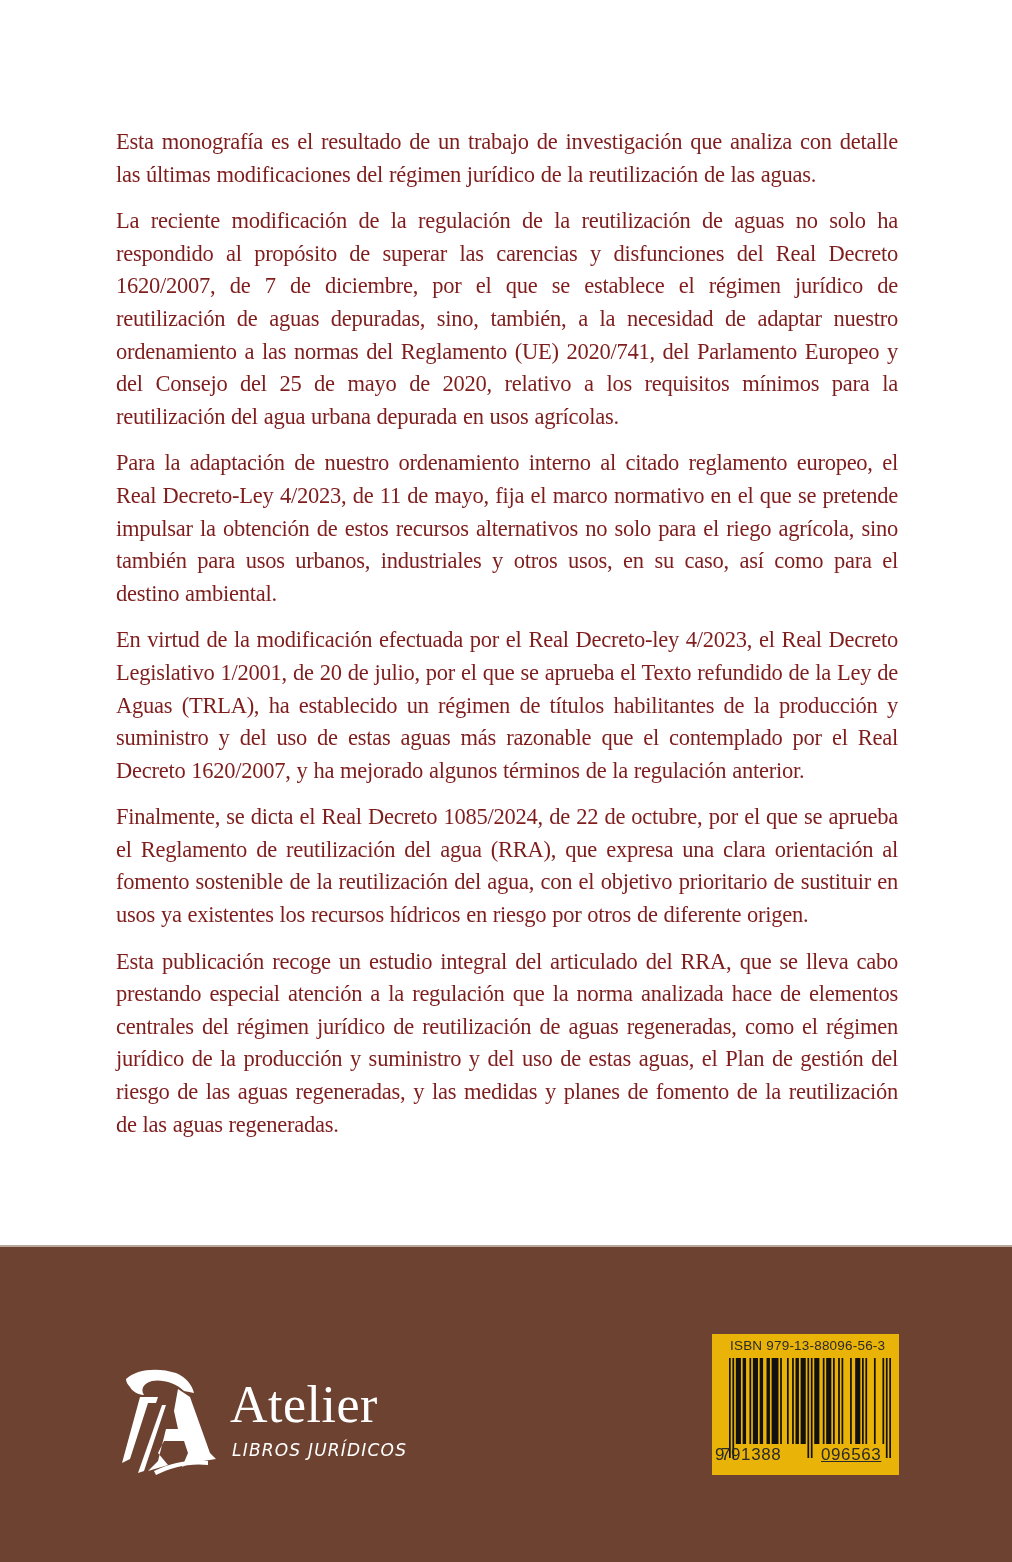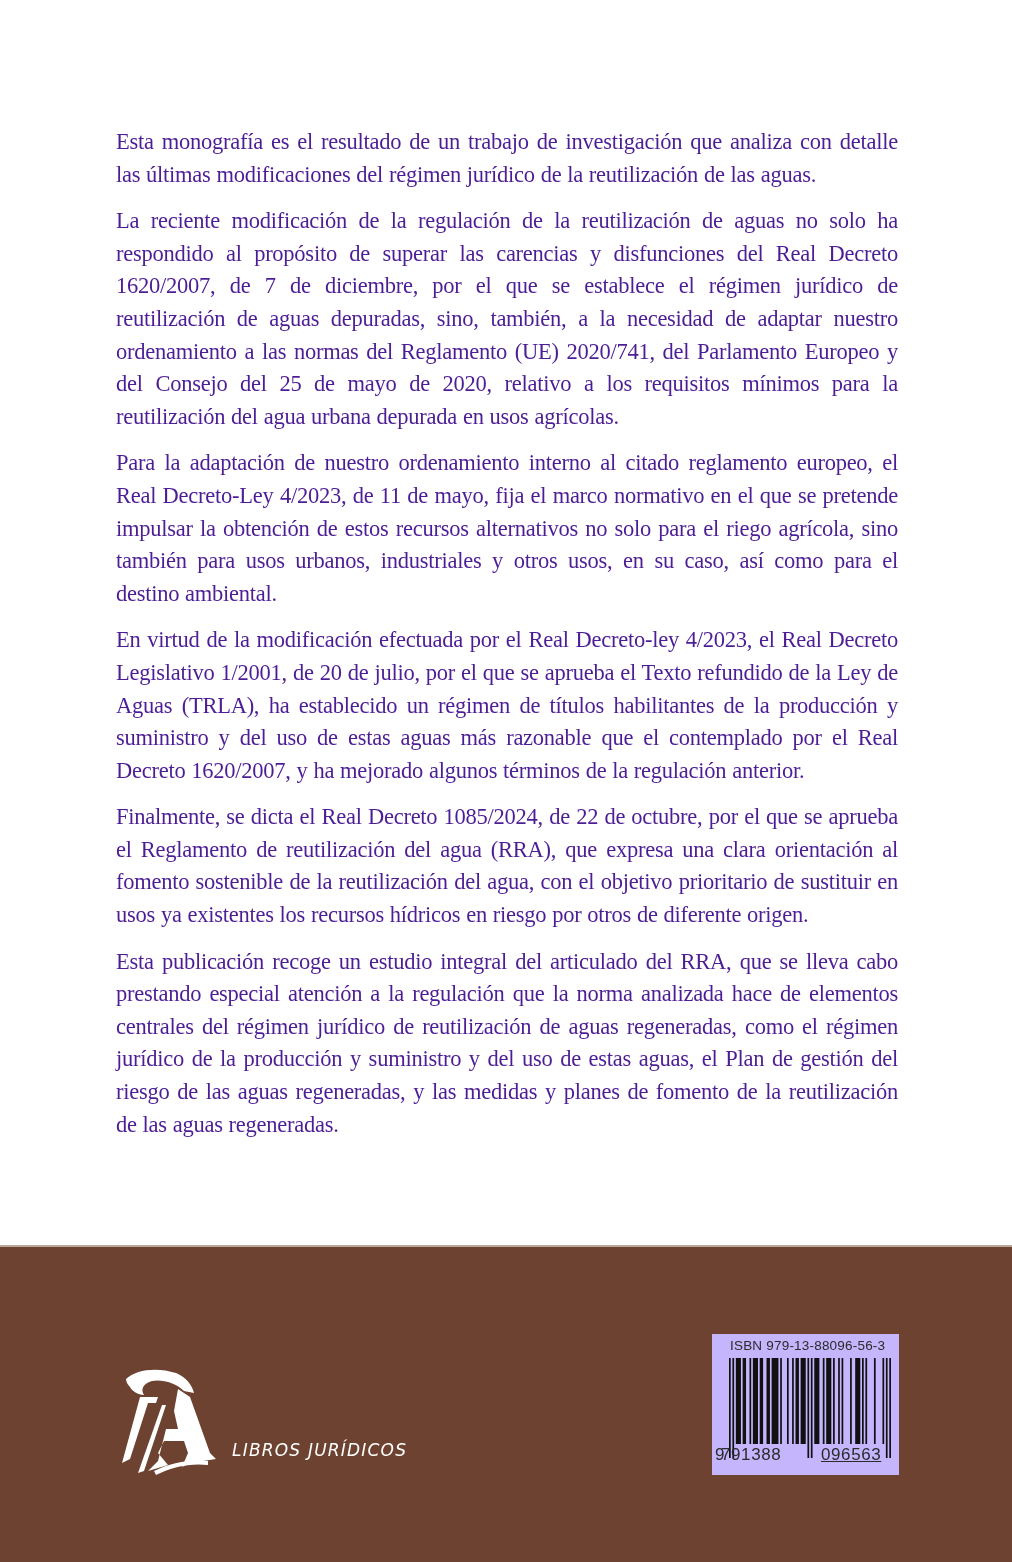--- a/index.html
+++ b/index.html
@@ -3,21 +3,21 @@
 <meta charset="utf-8">
 <style>
   html, body { margin: 0; padding: 0; }
   body {
     width: 1012px; height: 1562px; position: relative; overflow: hidden;
     background: #ffffff;
   }
   .text-area {
     position: absolute; left: 116px; top: 126px; width: 782px;
     font-family: "Liberation Serif", "DejaVu Serif", serif;
-    font-size: 22.5px; line-height: 32.6px; color: #4c1d95;
+    font-size: 22.5px; line-height: 32.6px; color: #7f1d1d;
   }
   .text-area p {
     margin: 0 0 14px 0; text-align: justify; letter-spacing: -0.25px;
     word-spacing: 0.5px;
   }
   .band {
     position: absolute; left: 0; top: 1245px; width: 1012px; height: 317px;
     background: #6d4230;
     border-top: 2px solid #b9a79e;
   }
@@ -28,21 +28,21 @@
     font-family: "Liberation Serif", "DejaVu Serif", serif;
     font-size: 52px; color: #ffffff; letter-spacing: 0.5px; line-height: 60px;
   }
   .logo-sub {
     position: absolute; left: 114px; top: 72px;
     font-family: "DejaVu Sans", sans-serif;
     font-size: 17px; color: #ffffff; letter-spacing: 1.2px; line-height: 22px; font-style: italic;
   }
   .barcode-box {
     position: absolute; left: 712px; top: 1334px; width: 187px; height: 141px;
-    background: #c4b5fd;
+    background: #eab308;
   }
   .isbn-label {
     position: absolute; left: 18px; top: 4px;
     font-family: "Liberation Sans", sans-serif; font-size: 13.5px; color: #2b2b2b;
     letter-spacing: 0.2px;
   }
   .bars { position: absolute; left: 17px; top: 24px; width: 162px; height: 100px; }
   .ean-first, .ean-left, .ean-right {
     position: absolute; top: 111px;
     font-family: "Liberation Sans", sans-serif; font-size: 17px; color: #2b2b2b;
@@ -73,20 +73,21 @@
 
       <path d="M8 12 C18 2 40 0 58 6 C68 10 74 18 76 26 L66 24 C58 16 44 12 34 14 C26 16 22 22 26 28 C20 28 14 24 12 20 C10 18 8 15 8 12 Z"></path>
 
       <path d="M22 30 L40 30 L38 36 L30 36 L12 92 L4 96 Z"></path>
       <path d="M60 22 L72 30 L92 86 L98 92 L72 96 L64 100 L70 86 L66 74 L46 74 L40 86 L50 98 L30 104 L40 94 L48 62 L60 62 L56 44 Z"></path>
 
       <path d="M44 38 L48 38 L26 104 L20 106 Z"></path>
       <path d="M36 104 C52 96 72 92 90 94 L90 98 C72 96 54 100 38 108 Z"></path>
     </g>
   </svg>
+  <div class="logo-name">Atelier</div>
   <div class="logo-sub">LIBROS JURÍDICOS</div>
 </div>
 
 <div class="barcode-box">
   <div class="isbn-label">ISBN 979-13-88096-56-3</div>
   <svg class="bars" id="bars" viewBox="0 0 162 100" preserveAspectRatio="none">
       <rect x="0.00" y="0" width="1.71" height="100" fill="#111111"></rect>
       <rect x="3.41" y="0" width="1.71" height="100" fill="#111111"></rect>
       <rect x="6.82" y="0" width="5.12" height="86" fill="#111111"></rect>
       <rect x="13.64" y="0" width="3.41" height="86" fill="#111111"></rect>

